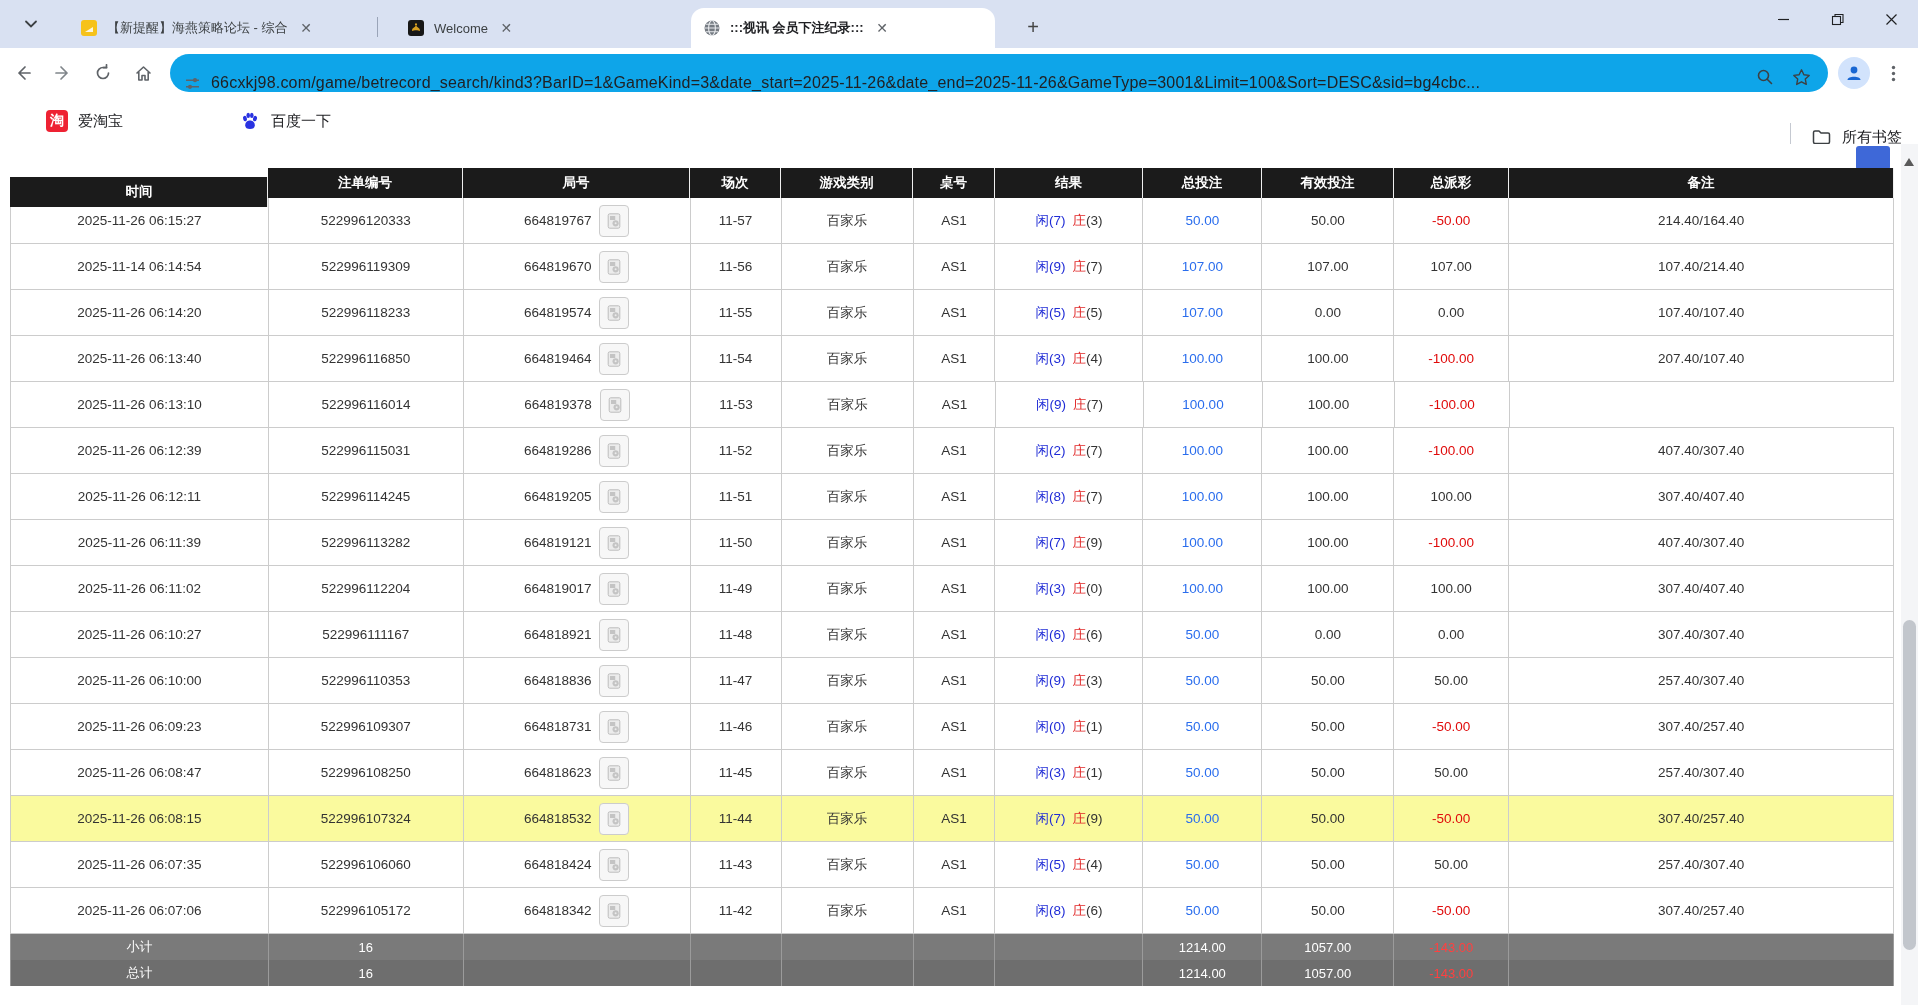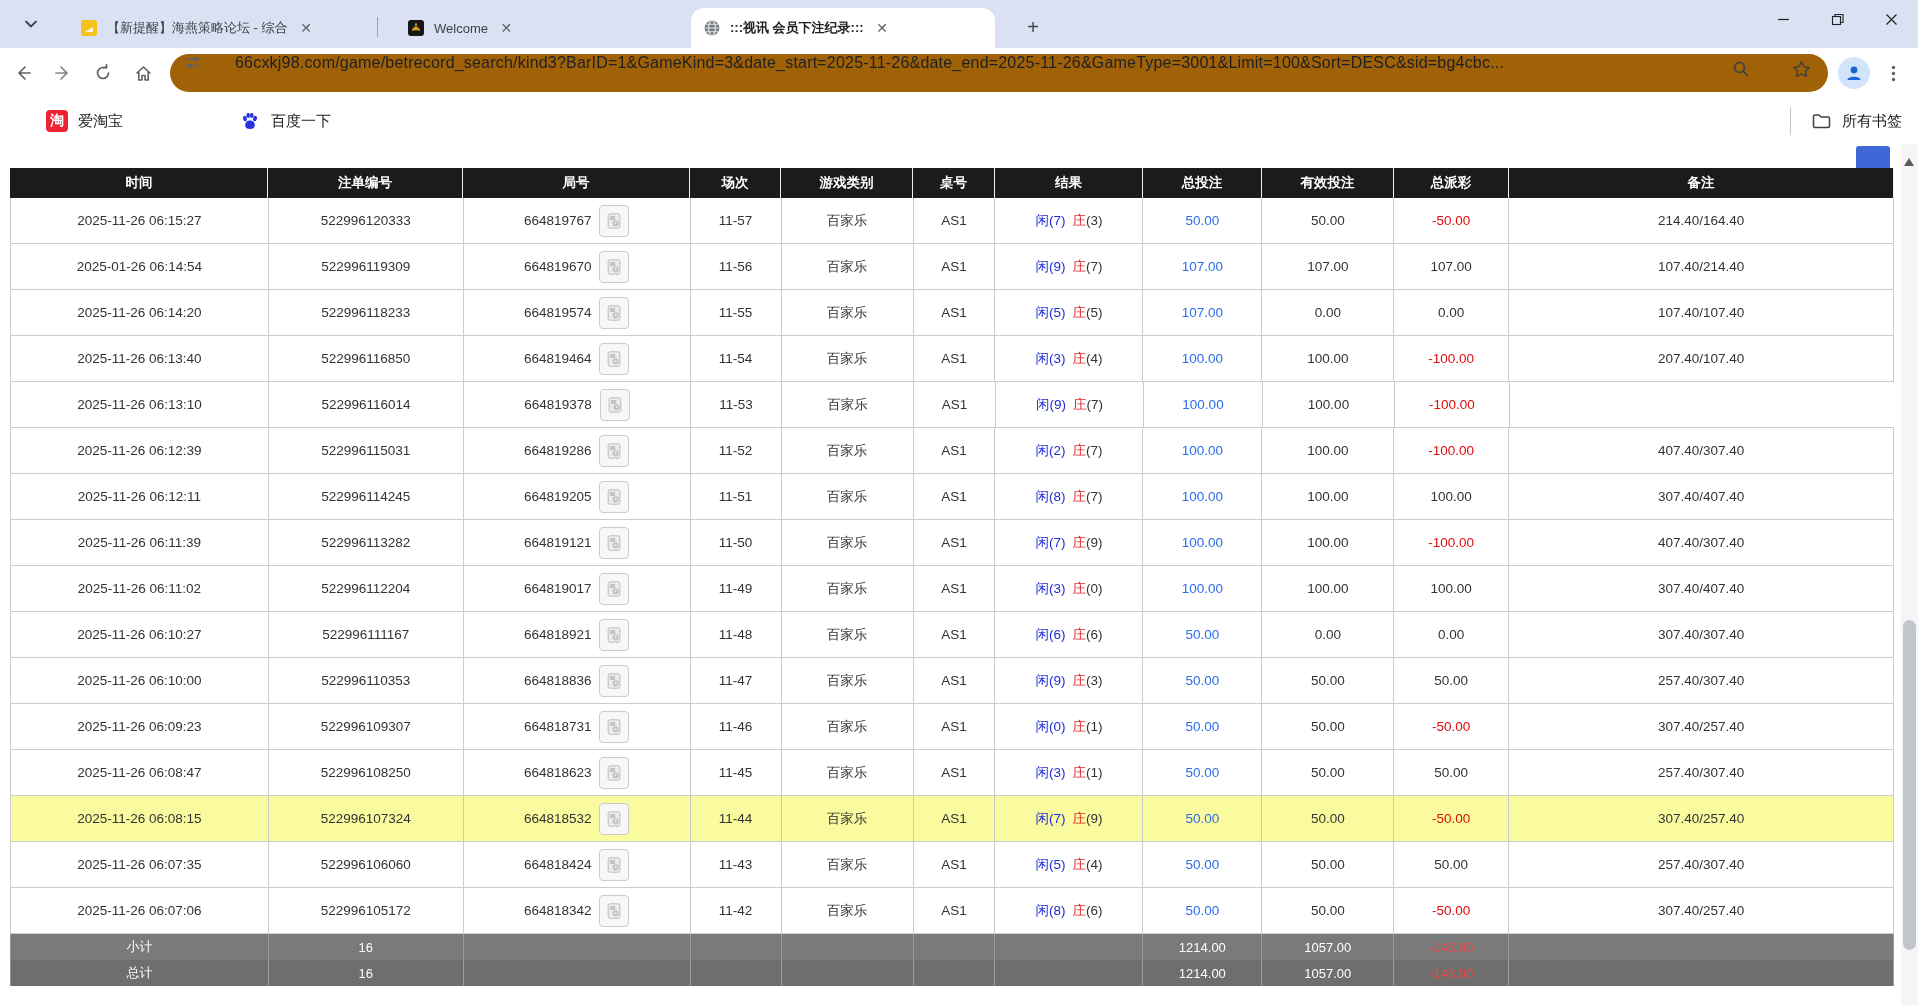--- a/index.html
+++ b/index.html
@@ -19,45 +19,45 @@
   .tab .tab-title { white-space:nowrap; overflow:hidden; max-width:210px; display:block; }
   .tab.active .tab-title { max-width:230px;font-weight:bold; }
   .tab .tab-close { width:17px; height:17px; margin-left:10px; display:flex; align-items:center; justify-content:center; border-radius:50%; color:#5f6368; font-size:14px; line-height:1; }
   .tab-divider { width:1px; height:20px; background:#9aa4b8; margin:0 1px 11px 1px; }
   .newtab-btn { width:28px; height:28px; margin:0 0 7px 8px; display:flex; align-items:center; justify-content:center; border-radius:50%; color:#444; font-size:20px; }
   .win-controls { position:absolute; right:12px; top:6px; display:flex; gap:24px; }
   .win-btn { width:30px; height:26px; display:flex; align-items:center; justify-content:center; color:#202124; }
   
   .toolbar { position:absolute; top:48px; left:0; width:1918px; height:50px; background:#fff; display:flex; align-items:center; }
   .nav-btn { width:34px; height:34px; margin-left:6px; display:flex; align-items:center; justify-content:center; border-radius:50%; flex:0 0 auto; }
-  .omnibox { height:38px; margin-left:10px; flex:1 1 auto; background:#a16207; border-radius:19px; display:flex; align-items:flex-start; padding:0 12px 0 14px; min-width:0;gap:24px; }
+  .omnibox { height:38px; margin-left:10px; flex:1 1 auto; background:#0ea5e9; border-radius:19px; display:flex; align-items:flex-end; padding:0 12px 0 14px; min-width:0; }
   .omnibox .site-info { flex:0 0 auto; margin-right:10px; }
   .url-text { flex:1 1 auto; font-size:16px; letter-spacing:.2px; color:#202124; white-space:nowrap; overflow:hidden; }
   .omni-icon { flex:0 0 auto; width:30px; height:30px; display:flex; align-items:center; justify-content:center; margin-left:6px; }
   .avatar-btn { flex:0 0 auto; width:32px; height:32px; border-radius:50%; margin-left:10px; background:#d2e3fc; display:flex; align-items:center; justify-content:center; }
   .menu-btn { flex:0 0 auto; width:30px; height:30px; margin:0 10px 0 8px; display:flex; align-items:center; justify-content:center; }
   
   .bookmarks { position:absolute; top:98px; left:0; width:1918px; height:46px; background:#fff; display:flex; align-items:center; }
   .bm-item { display:flex; align-items:center; font-size:15px; color:#202124; }
   .bm-item .bm-icon { width:22px; height:22px; margin-right:10px; }
-  .bm-right { position:absolute; right:16px; top:0; height:46px; display:flex; align-items:center; font-size:15px; color:#202124; }
+  .bm-right { position:absolute; right:16px; top:16px; height:46px; display:flex; align-items:center; font-size:15px; color:#202124; }
   .bm-vdivider { width:1px; height:28px; background:#c5c9d1; margin-right:20px; }
   .tao-icon { width:22px; height:22px; border-radius:4px; background:#e23; color:#fff; font-size:14px; display:flex; align-items:center; justify-content:center; font-weight:bold; }
   
   .content { position:absolute; top:144px; left:0; width:1918px; height:861px; background:#fff; }
   .blue-partial { position:absolute; left:1856px; top:2px; width:34px; height:24px; background:#3e68d8; border-radius:3px; }
   
   .scrollbar { position:absolute; right:0; top:0; width:17px; height:861px; background:#f4f5f7; }
   .scroll-up { position:absolute; top:14px; left:3px; width:0; height:0; border-left:5px solid transparent; border-right:5px solid transparent; border-bottom:8px solid #5a5a5a; }
   .scroll-thumb { position:absolute; top:476px; left:2px; width:13px; height:330px; background:#c2c6cc; border-radius:7px; }
   
   .tbl { position:absolute; left:10px; top:24px; width:1884px; }
   .thead { display:flex; height:30px; }
   .thead .cell { background:#1b1b1b; color:#fff; font-weight:bold; font-size:13.5px; border-right:1px solid #efefef; border-left:none; }
-  .thead .cell:first-child { border-left:1px solid #1b1b1b; }
+  .thead .cell:first-child { border-left:1px solid #1b1b1b;margin-top:9px; }
   .cell { display:flex; align-items:center; justify-content:center; border-right:1px solid #ccc; height:100%; overflow:hidden; }
   .trow { display:flex; height:46px; border-bottom:1px solid #ccc; font-size:13.5px; color:#333; border-left:1px solid #ccc; background:#fff; }
   .trow.highlight { background:var(--highlight,#fafa9e); }
   .c0{width:258px}.c1{width:195px}.c2{width:227px}.c3{width:91px}.c4{width:132px}
   .c5{width:82px}.c6{width:148px}.c7{width:119px}.c8{width:132px}.c9{width:115px}.c10{width:385px}
   .amount-blue { color:var(--bet-blue,#2a6ded); }
   .neg { color:var(--loss-red,#e00b0b); }
   .res-p { color:var(--player-blue,#1f2bd6); }
   .res-b { color:var(--banker-red,#e02727); margin-left:7px; }
   .res-bn { color:#333; }
@@ -265,21 +265,21 @@
             <span class="res-p">闲(7)</span>
             <span class="res-b">庄</span>
             <span class="res-bn">(3)</span>
           </div>
           <div class="cell c7 amount-blue">50.00</div>
           <div class="cell c8">50.00</div>
           <div class="cell c9 neg">-50.00</div>
           <div class="cell c10">214.40/164.40</div>
         </div>
         <div class="trow">
-          <div class="cell c0">2025-01-26 06:14:54</div>
+          <div class="cell c0">2025-11-14 06:14:54</div>
           <div class="cell c1">522996119309</div>
           <div class="cell c2">
             <span>664819670</span>
             <span class="video-btn">
               <svg width="16" height="16" viewBox="0 0 16 16">
                 <rect x="2.2" y="0.8" width="11.6" height="14.4" rx="1.6" fill="#ececec" stroke="#bdbdbd"></rect>
                 <rect x="4" y="3" width="5.2" height="4" fill="#c4c4c4"></rect>
                 <circle cx="9.6" cy="10.3" r="3.1" fill="#c4c4c4"></circle>
                 <circle cx="9.6" cy="10.3" r="1" fill="#ececec"></circle>
               </svg>

